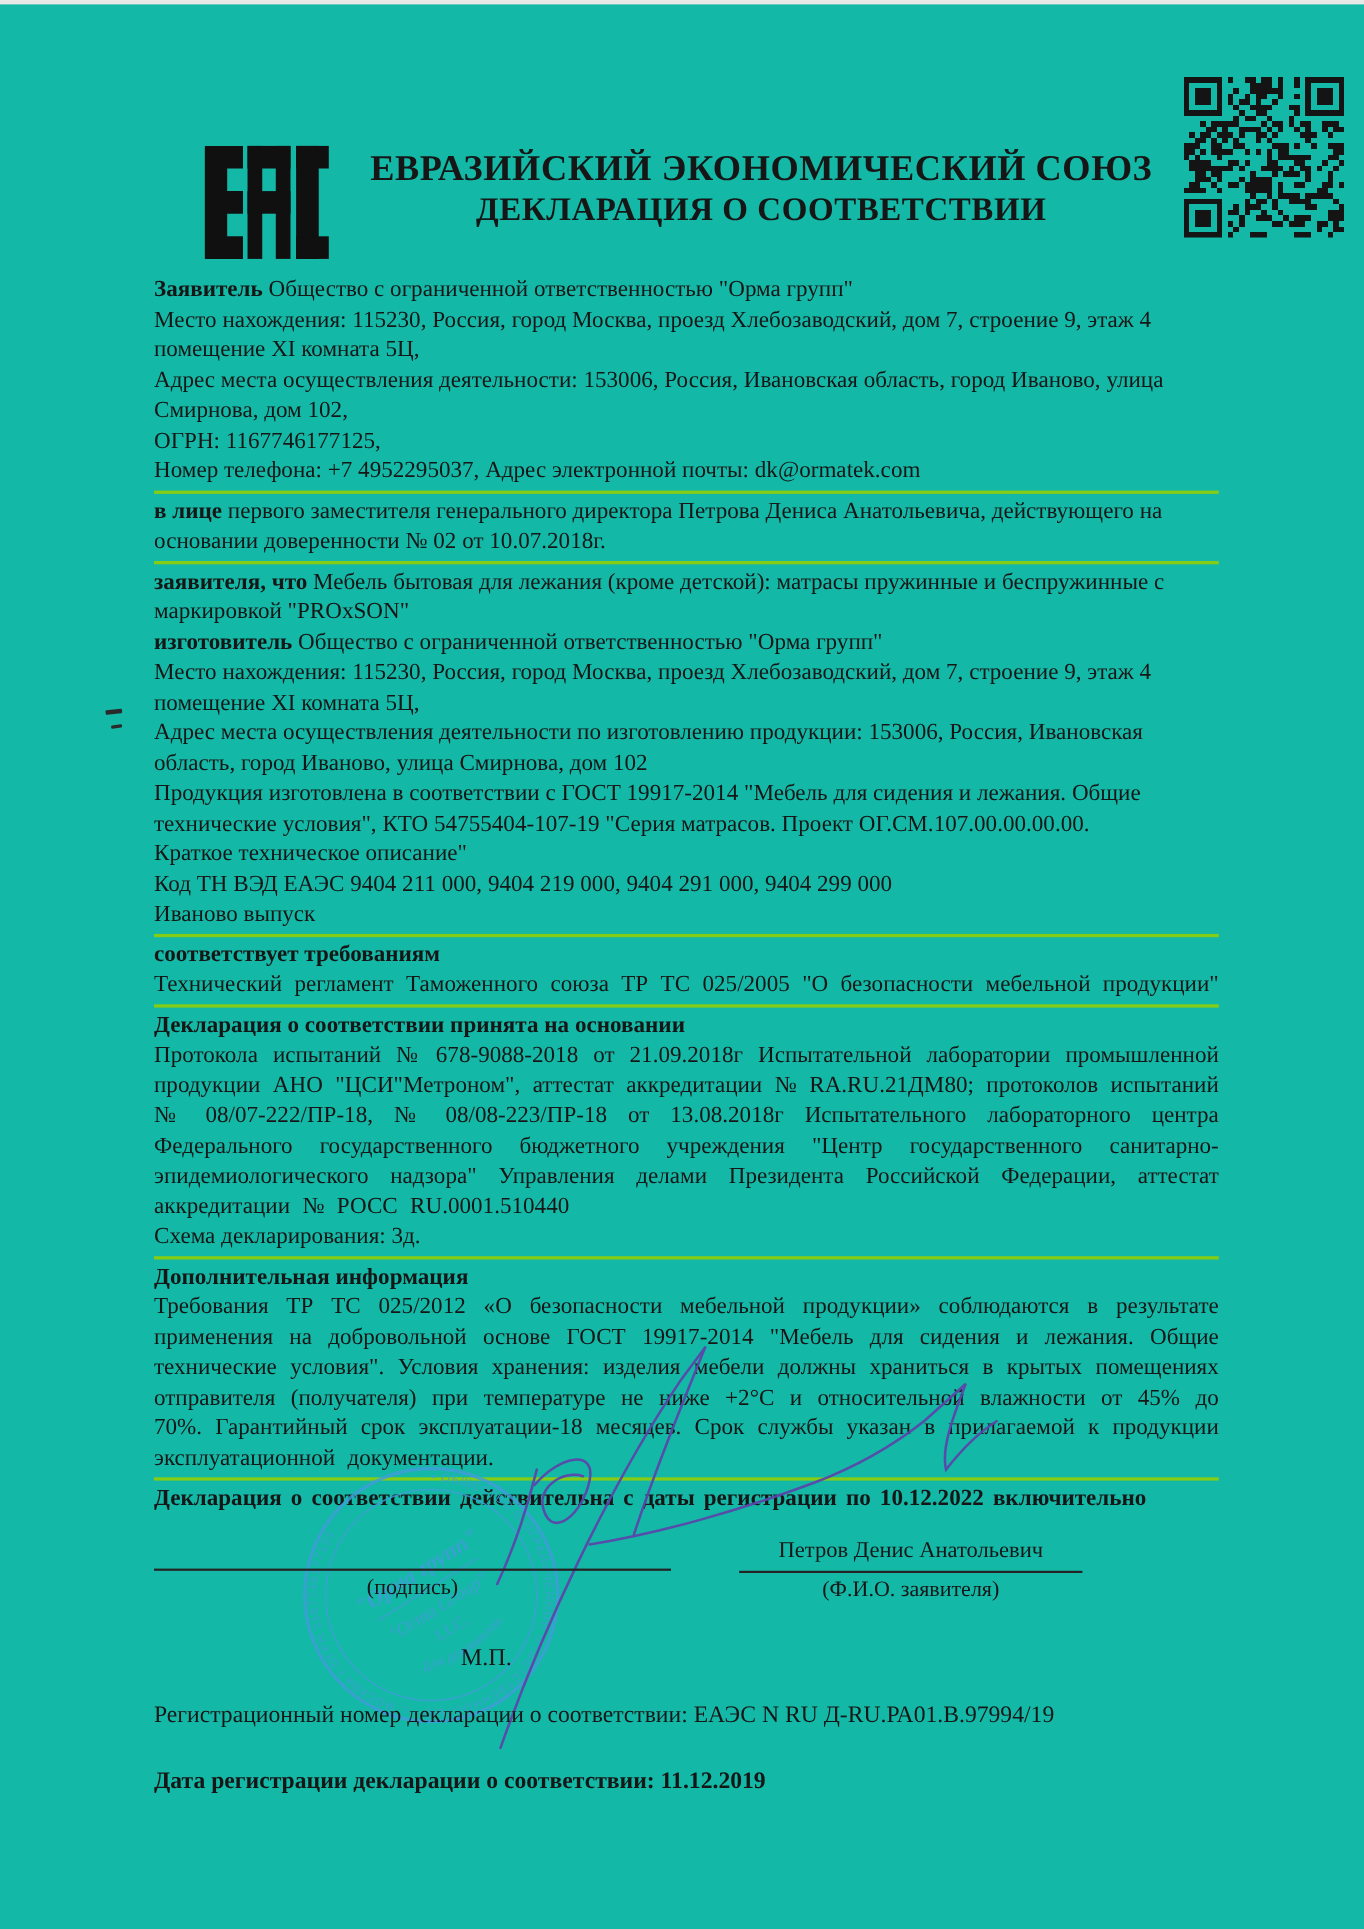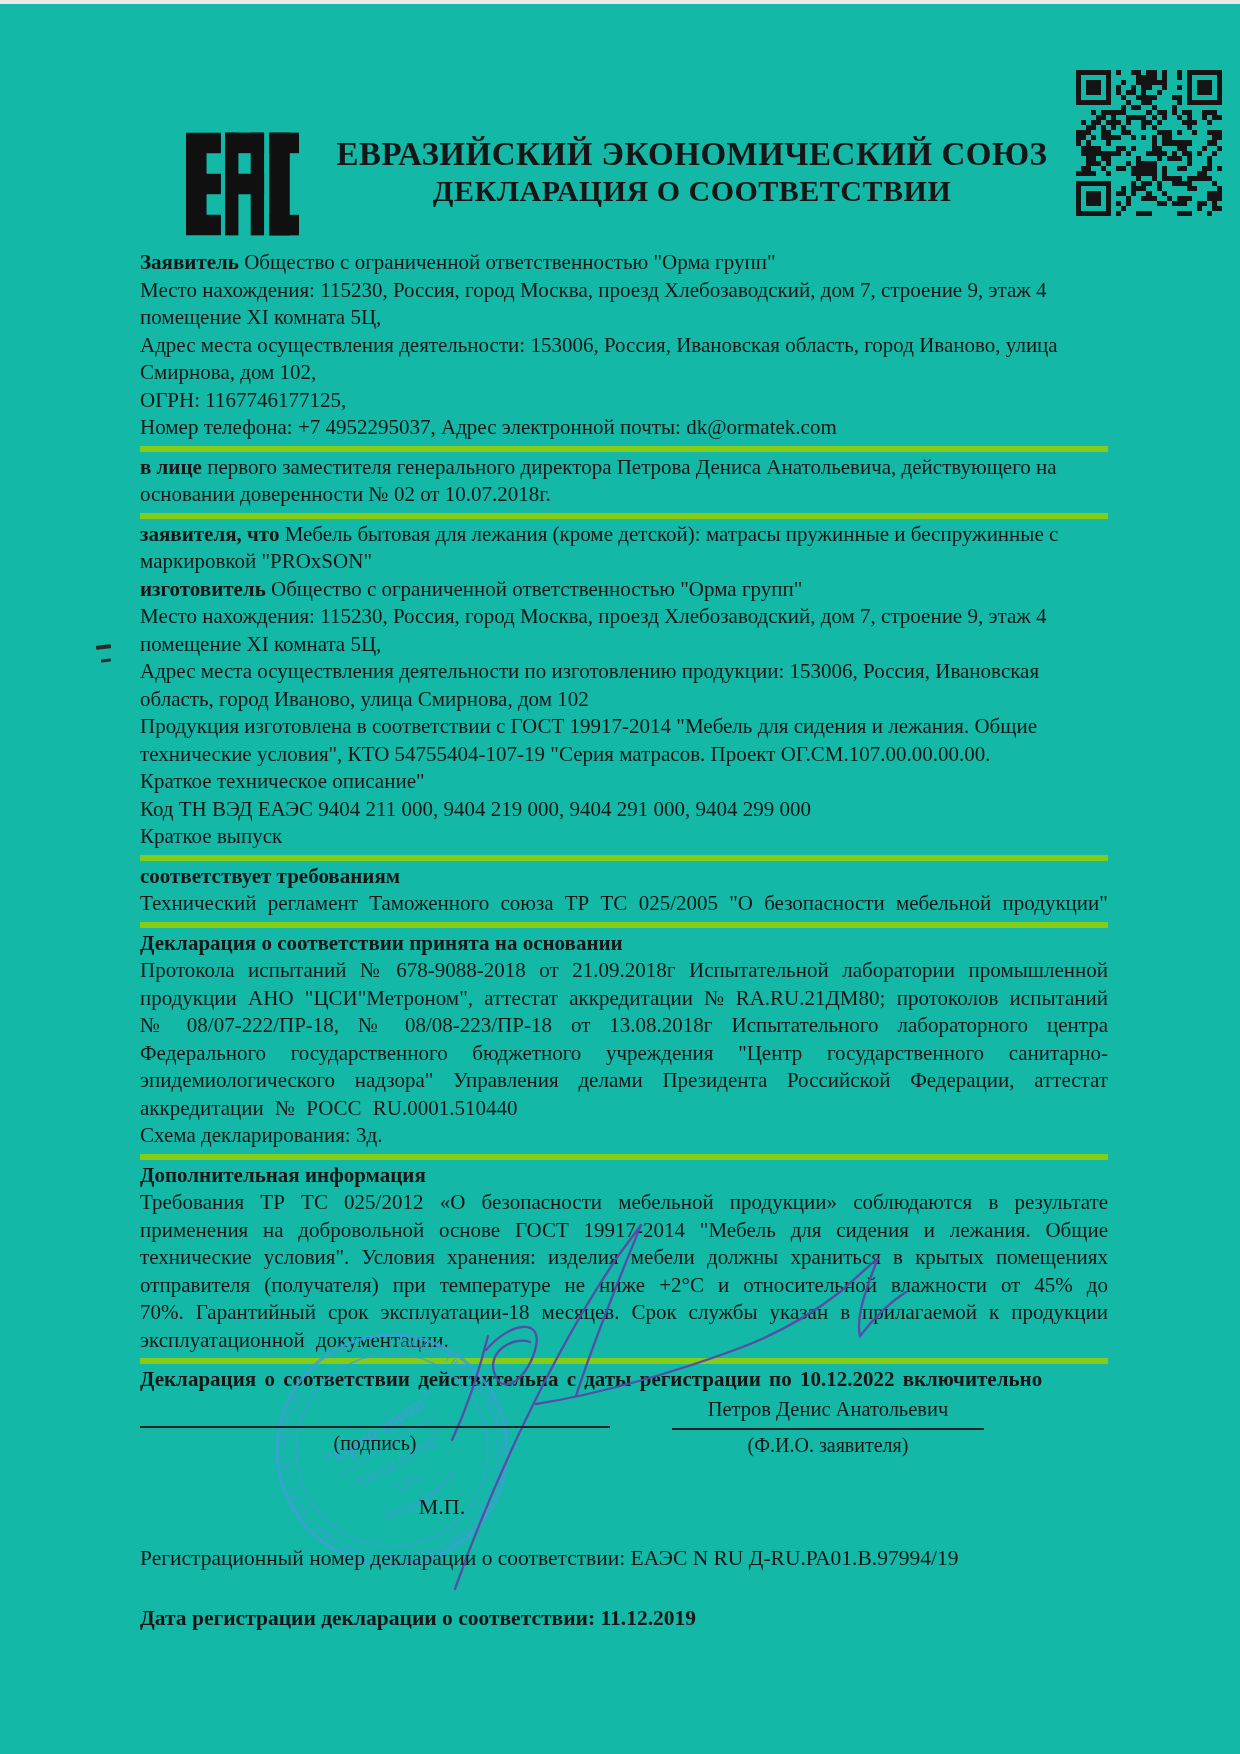--- a/index.html
+++ b/index.html
@@ -9,21 +9,21 @@
   }
   
   .eac{position:absolute;left:186px;top:128px;width:113px;height:104px;}
   .title{position:absolute;left:298px;top:131px;width:788px;text-align:center;font-weight:bold;}
   .title .t1{font-size:33px;line-height:38px;letter-spacing:.5px;white-space:nowrap;}
   .title .t2{font-size:30px;line-height:36px;letter-spacing:.5px;white-space:nowrap;}
   .qr{position:absolute;left:1076px;top:66px;width:146px;height:146px;shape-rendering:crispEdges;}
   
   .body{position:absolute;left:140px;top:243px;width:968px;font-size:21px;line-height:27.5px;}
   .body p{margin:0;}
-  .sec{border-bottom:6px solid #84cc16;padding:2px 0 4px;}
+  .sec{border-bottom:3px solid #84cc16;padding:2px 0 4px;}
   .sec.nob{border-bottom:none;}
   .pre{white-space:pre-line;}
   .just{text-align:justify;word-spacing:6px;}
   b{font-weight:bold;}
   .vbold{font-weight:bold;word-spacing:3px;}
   
   .sigline{position:absolute;border-top:2.5px solid #242424;}
   .sigline.left{left:140px;top:1422px;width:470px;}
   .sigline.right{left:672px;top:1424px;width:312px;}
   .cap{position:absolute;text-align:center;font-size:20px;}
@@ -389,21 +389,21 @@
 маркировкой "PROxSON"</span></p>
       <p><b>изготовитель</b> <span>Общество с ограниченной ответственностью "Орма групп"</span></p>
       <p class="pre">Место нахождения: 115230, Россия, город Москва, проезд Хлебозаводский, дом 7, строение 9, этаж 4
 помещение XI комната 5Ц,</p>
       <p class="pre">Адрес места осуществления деятельности по изготовлению продукции: 153006, Россия, Ивановская
 область, город Иваново, улица Смирнова, дом 102</p>
       <p class="pre">Продукция изготовлена в соответствии с ГОСТ 19917-2014 "Мебель для сидения и лежания. Общие
 технические условия", КТО 54755404-107-19 "Серия матрасов. Проект ОГ.СМ.107.00.00.00.00.
 Краткое техническое описание"</p>
       <p>Код ТН ВЭД ЕАЭС 9404 211 000, 9404 219 000, 9404 291 000, 9404 299 000</p>
-      <p>Краткое выпуск</p>
+      <p>Иваново выпуск</p>
     </div>
 
     <div class="sec">
       <p style="font-weight:bold">соответствует требованиям</p>
       <p class="just">Технический регламент Таможенного союза ТР ТС 025/2005 "О безопасности мебельной продукции"</p>
     </div>
 
     <div class="sec">
       <p style="font-weight:bold">Декларация о соответствии принята на основании</p>
       <p class="just">Протокола испытаний № 678-9088-2018 от 21.09.2018г Испытательной лаборатории промышленной продукции АНО "ЦСИ"Метроном", аттестат аккредитации № RA.RU.21ДМ80; протоколов испытаний № 08/07-222/ПР-18, № 08/08-223/ПР-18 от 13.08.2018г Испытательного лабораторного центра Федерального государственного бюджетного учреждения "Центр государственного санитарно-эпидемиологического надзора" Управления делами Президента Российской Федерации, аттестат аккредитации № РОСС RU.0001.510440</p>

